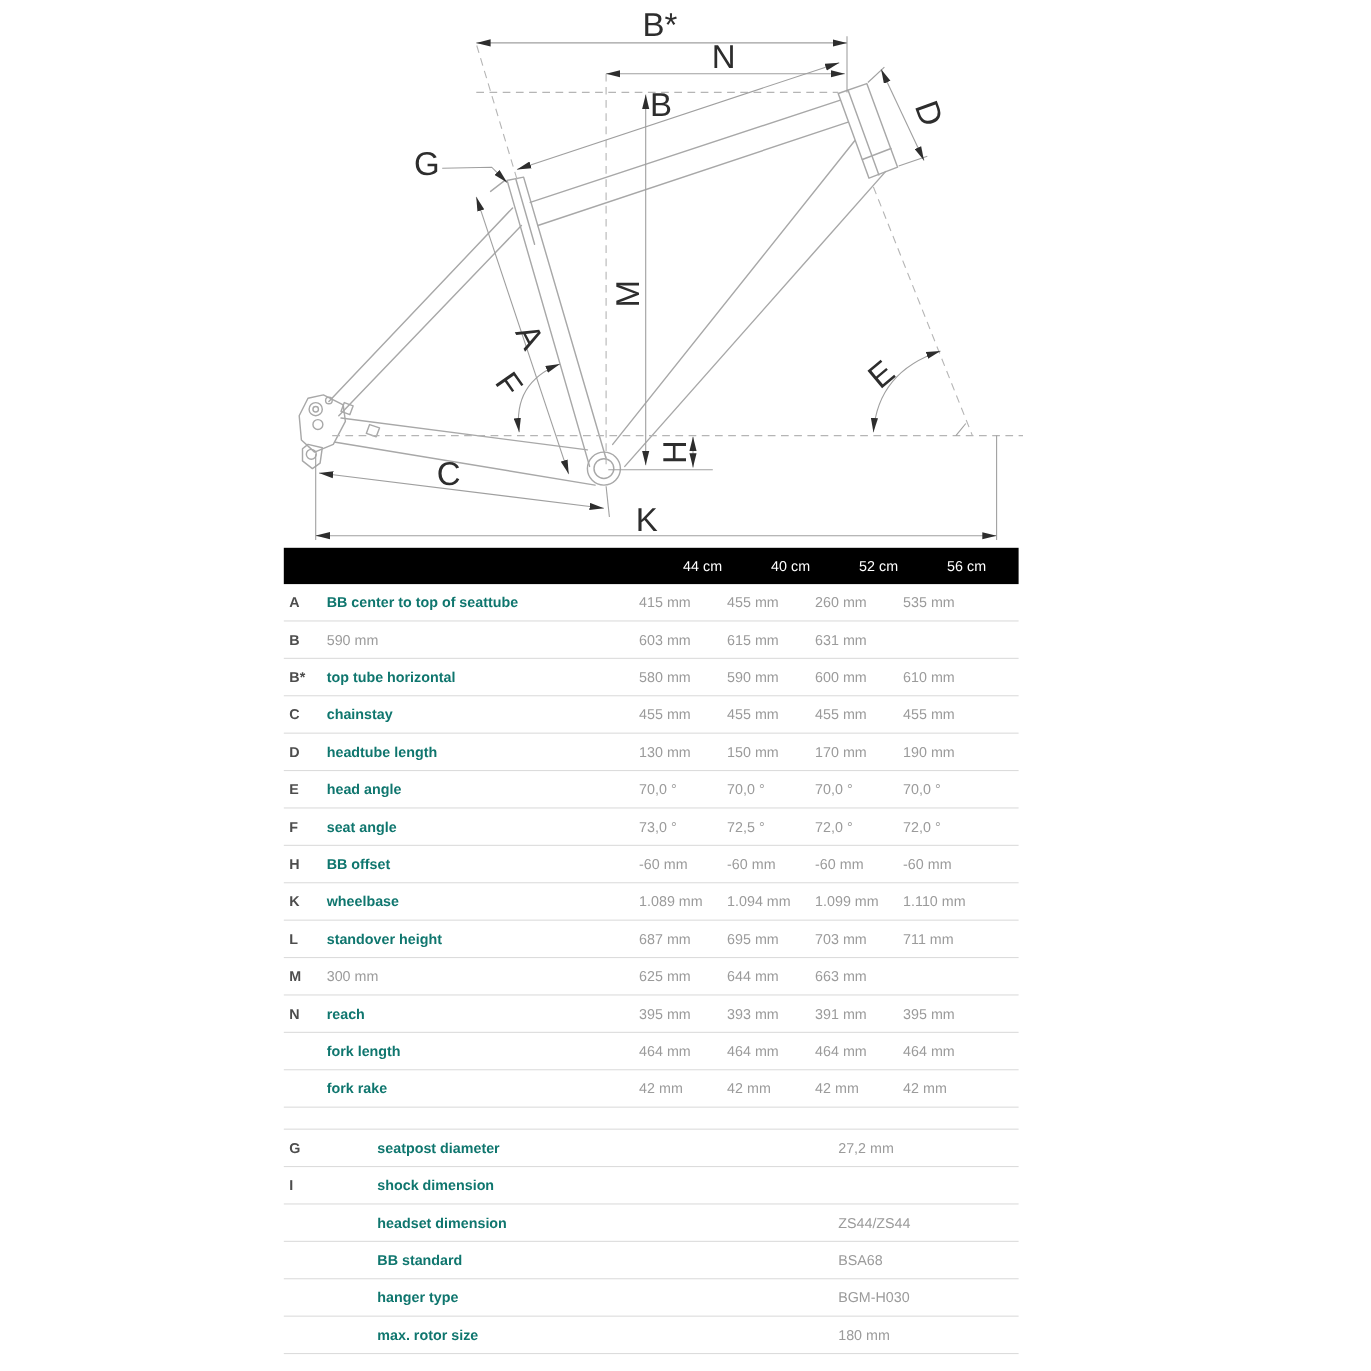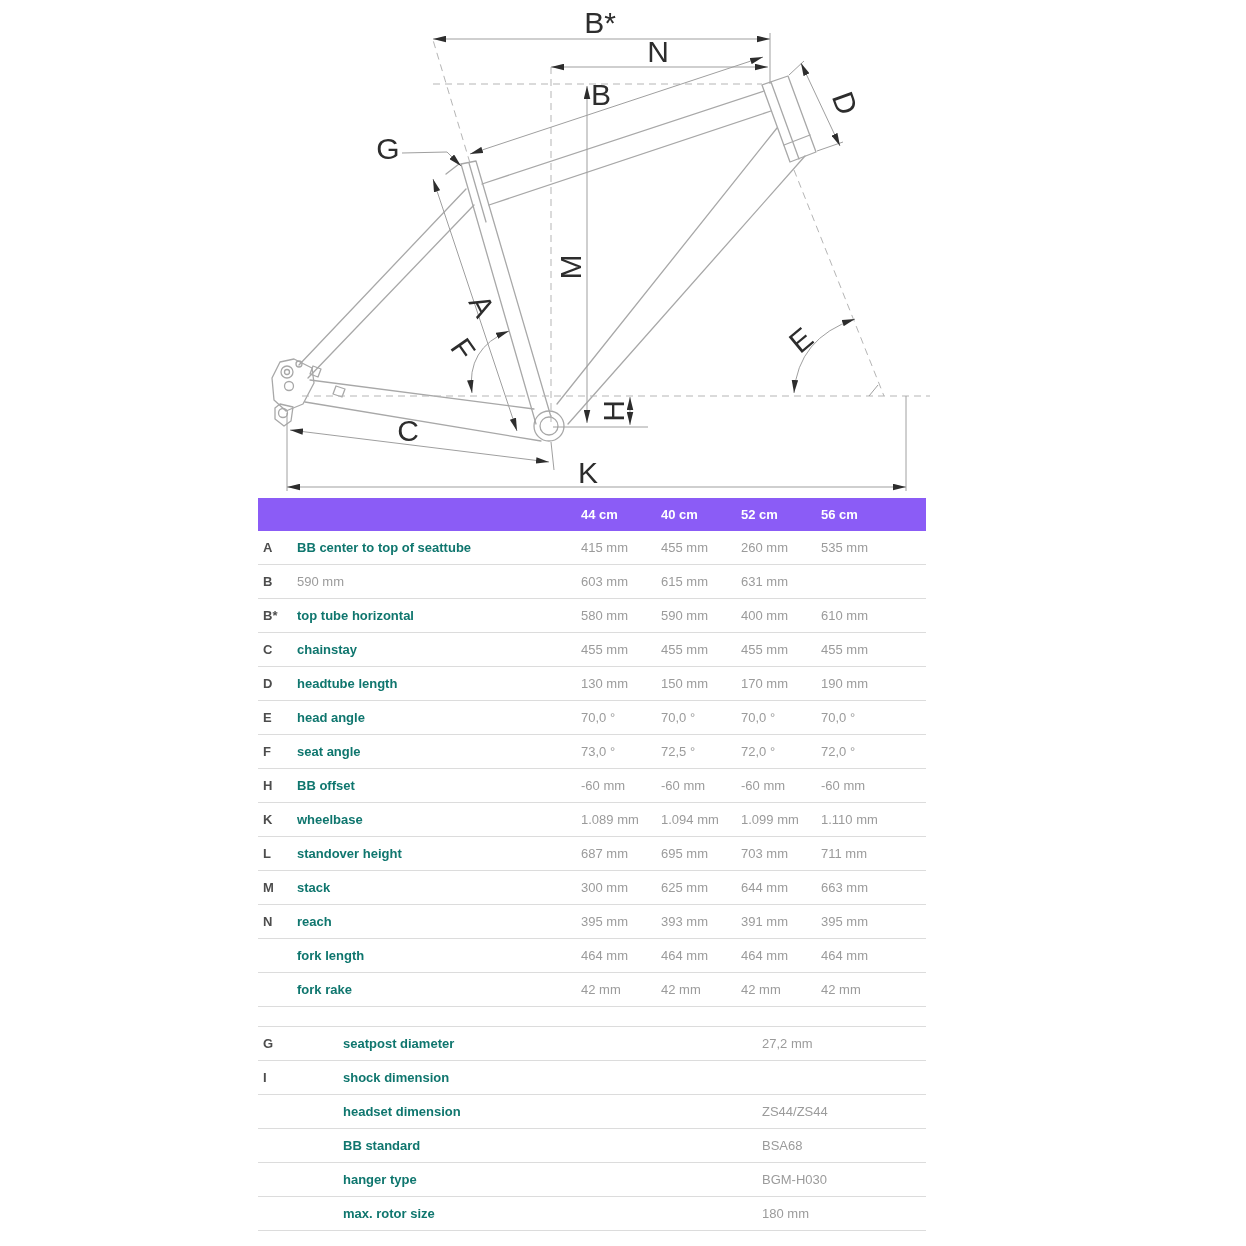--- a/index.html
+++ b/index.html
@@ -7,22 +7,22 @@
        font-family:"Liberation Sans","DejaVu Sans",sans-serif;}
 
   
   .diagram-wrap{width:1246px;height:498px;position:relative;}
   svg text{font-family:"Liberation Sans","DejaVu Sans",sans-serif;
            font-size:30px;fill:#2d2d2d;font-weight:400;}
 
   
   .geo-table{margin-left:258px;width:668px;font-size:13px;}
   .thead{display:grid;grid-template-columns:39px 284px 80px 80px 80px 1fr;
-         background:#8b5cf6;height:33px;line-height:33px;color:#ffffff;
-         font-weight:bold;}
+         background:#000000;height:33px;line-height:33px;color:#ffffff;
+         font-weight:normal;padding-left:40px;}
   .grow{display:grid;grid-template-columns:39px 284px 80px 80px 80px 1fr;
         height:33px;line-height:33px;border-bottom:1px solid #dcdcdc;}
   .c-letter{padding-left:5px;font-weight:bold;color:#4d4d4d;}
   .c-name{font-weight:bold;color:#0f766e;}
   .c-val{color:#9b9b9b;}
   .gap{height:19px;}
   .spec-section{border-top:1px solid #dcdcdc;}
   .srow{display:grid;grid-template-columns:85px 419px 1fr;height:33px;
         line-height:33px;border-bottom:1px solid #dcdcdc;}
 </style>
@@ -151,21 +151,21 @@
     <span class="c-val">590 mm</span>
     <span class="c-val">603 mm</span>
     <span class="c-val">615 mm</span>
     <span class="c-val">631 mm</span>
   </div>
   <div class="grow">
     <span class="c-letter">B*</span>
     <span class="c-name">top tube horizontal</span>
     <span class="c-val">580 mm</span>
     <span class="c-val">590 mm</span>
-    <span class="c-val">400 mm</span>
+    <span class="c-val">600 mm</span>
     <span class="c-val">610 mm</span>
   </div>
   <div class="grow">
     <span class="c-letter">C</span>
     <span class="c-name">chainstay</span>
     <span class="c-val">455 mm</span>
     <span class="c-val">455 mm</span>
     <span class="c-val">455 mm</span>
     <span class="c-val">455 mm</span>
   </div>
@@ -212,21 +212,20 @@
   <div class="grow">
     <span class="c-letter">L</span>
     <span class="c-name">standover height</span>
     <span class="c-val">687 mm</span>
     <span class="c-val">695 mm</span>
     <span class="c-val">703 mm</span>
     <span class="c-val">711 mm</span>
   </div>
   <div class="grow">
     <span class="c-letter">M</span>
-    <span class="c-name">stack</span>
     <span class="c-val">300 mm</span>
     <span class="c-val">625 mm</span>
     <span class="c-val">644 mm</span>
     <span class="c-val">663 mm</span>
   </div>
   <div class="grow">
     <span class="c-letter">N</span>
     <span class="c-name">reach</span>
     <span class="c-val">395 mm</span>
     <span class="c-val">393 mm</span>

